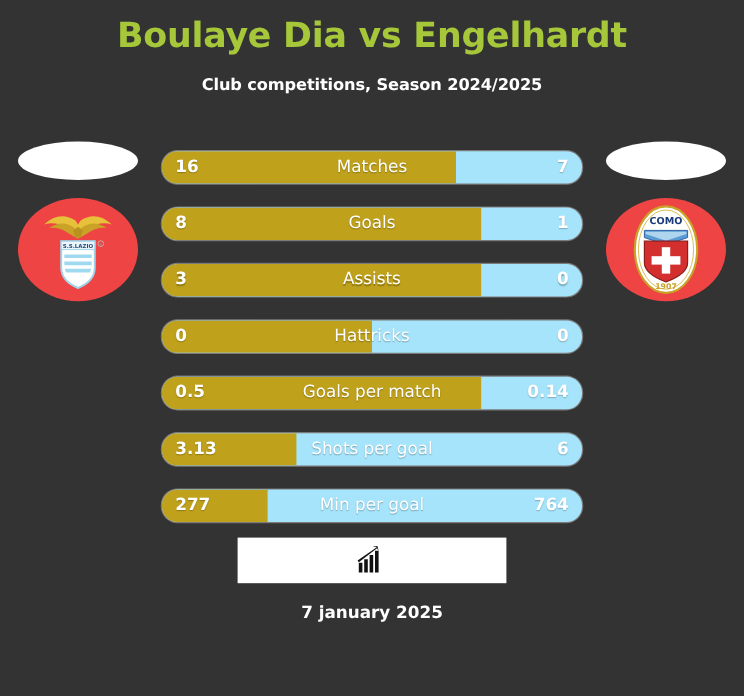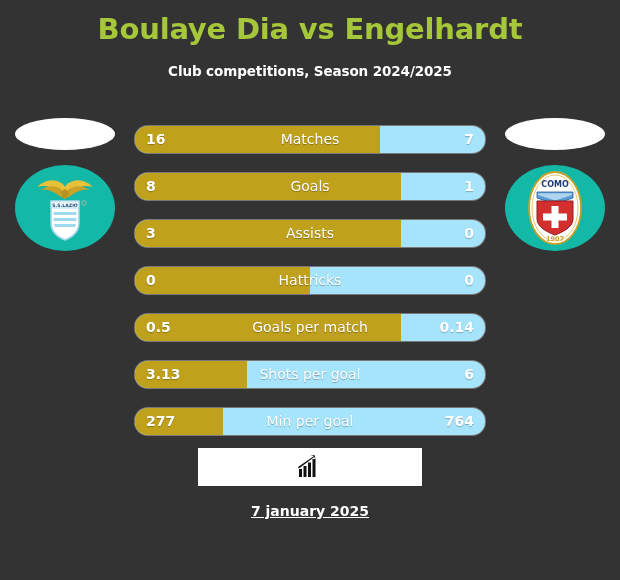--- a/index.html
+++ b/index.html
@@ -69,21 +69,21 @@
     background: #ffffff;
     border-radius: 50%;
   }
 
   .crest-plate {
     position: absolute;
     top: 47px;
     left: 9px;
     width: 100px;
     height: 86px;
-    background: #14b8a6;
+    background: #ef4444;
     border-radius: 50%;
     overflow: hidden;
   }
 
   .crest-plate svg { display: block; }
 
   
   .stats {
     position: absolute;
     left: 135px;
@@ -157,21 +157,20 @@
 
   .footer-date {
     position: absolute;
     top: 503px;
     left: 0;
     width: 620px;
     text-align: center;
     font-size: 14px;
     font-weight: bold;
     color: #ffffff;
-    text-decoration: underline;
   }
 </style>
 </head>
 <body>
 
 <div class="page">
 
   <div class="title">Boulaye Dia vs Engelhardt</div>
   <div class="subtitle">Club competitions, Season 2024/2025</div>
 

